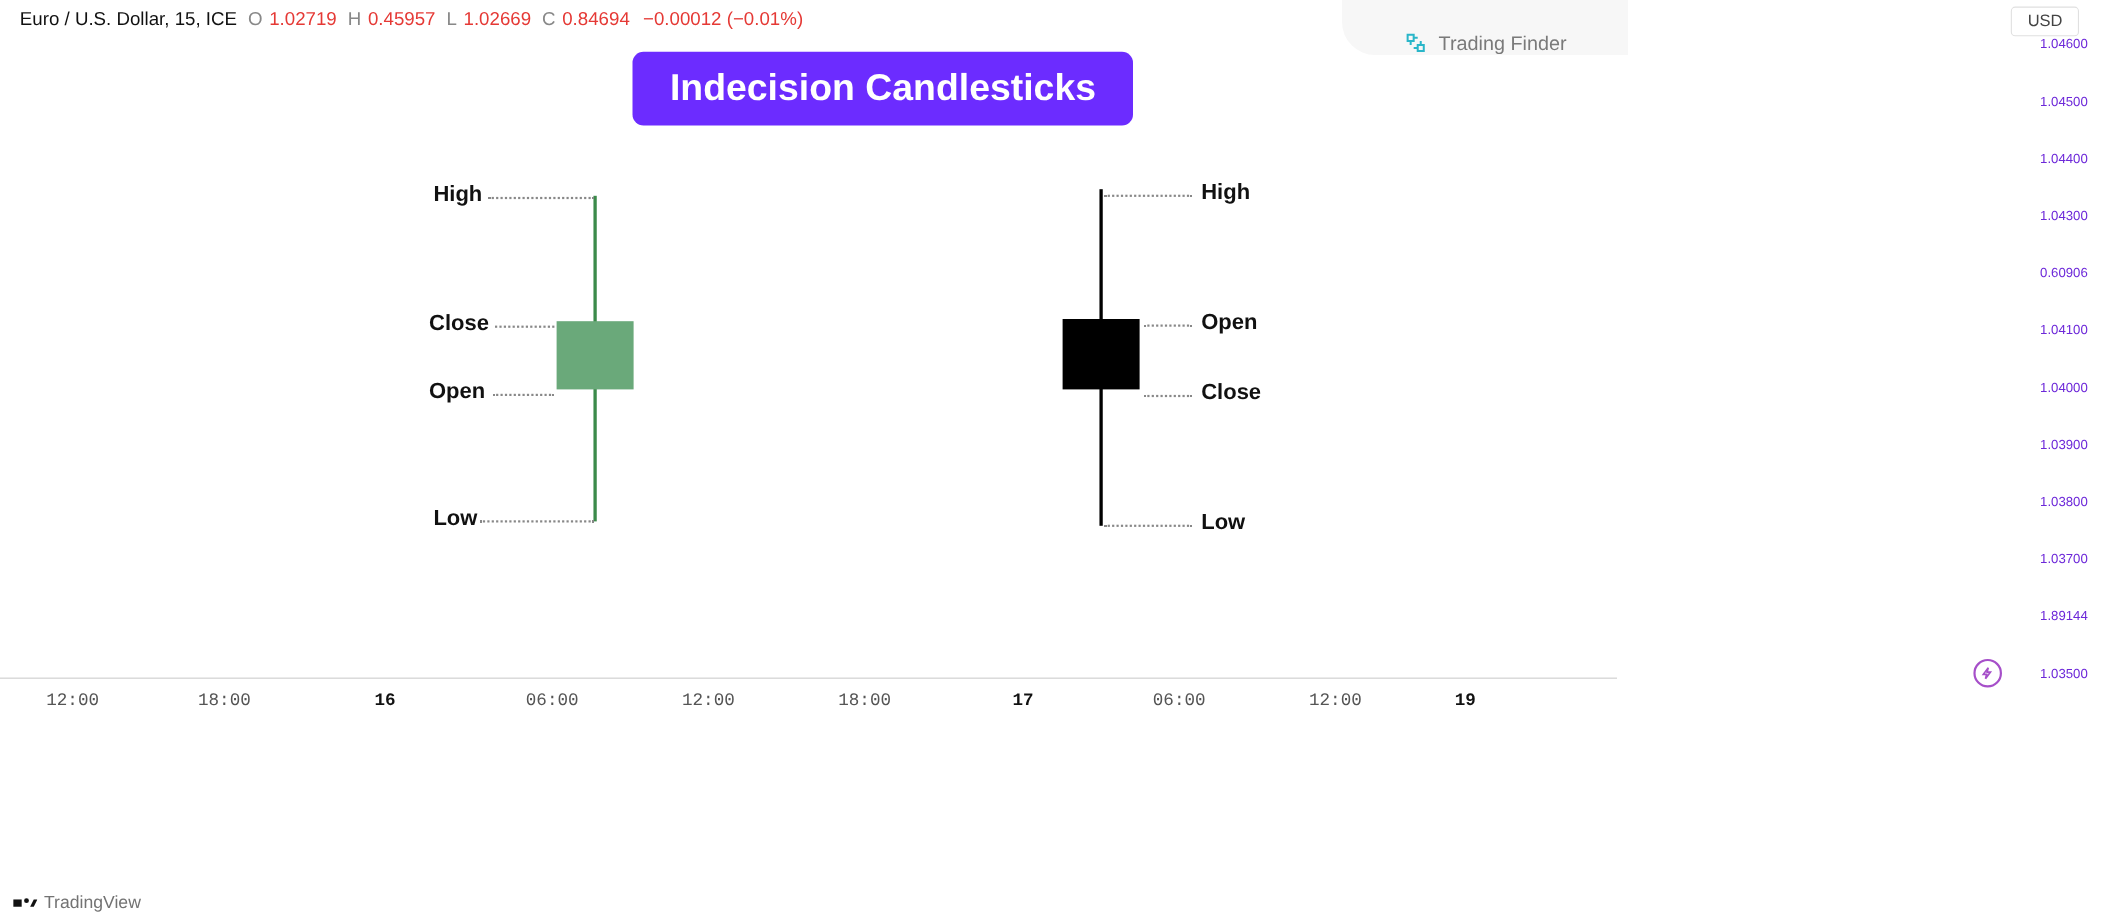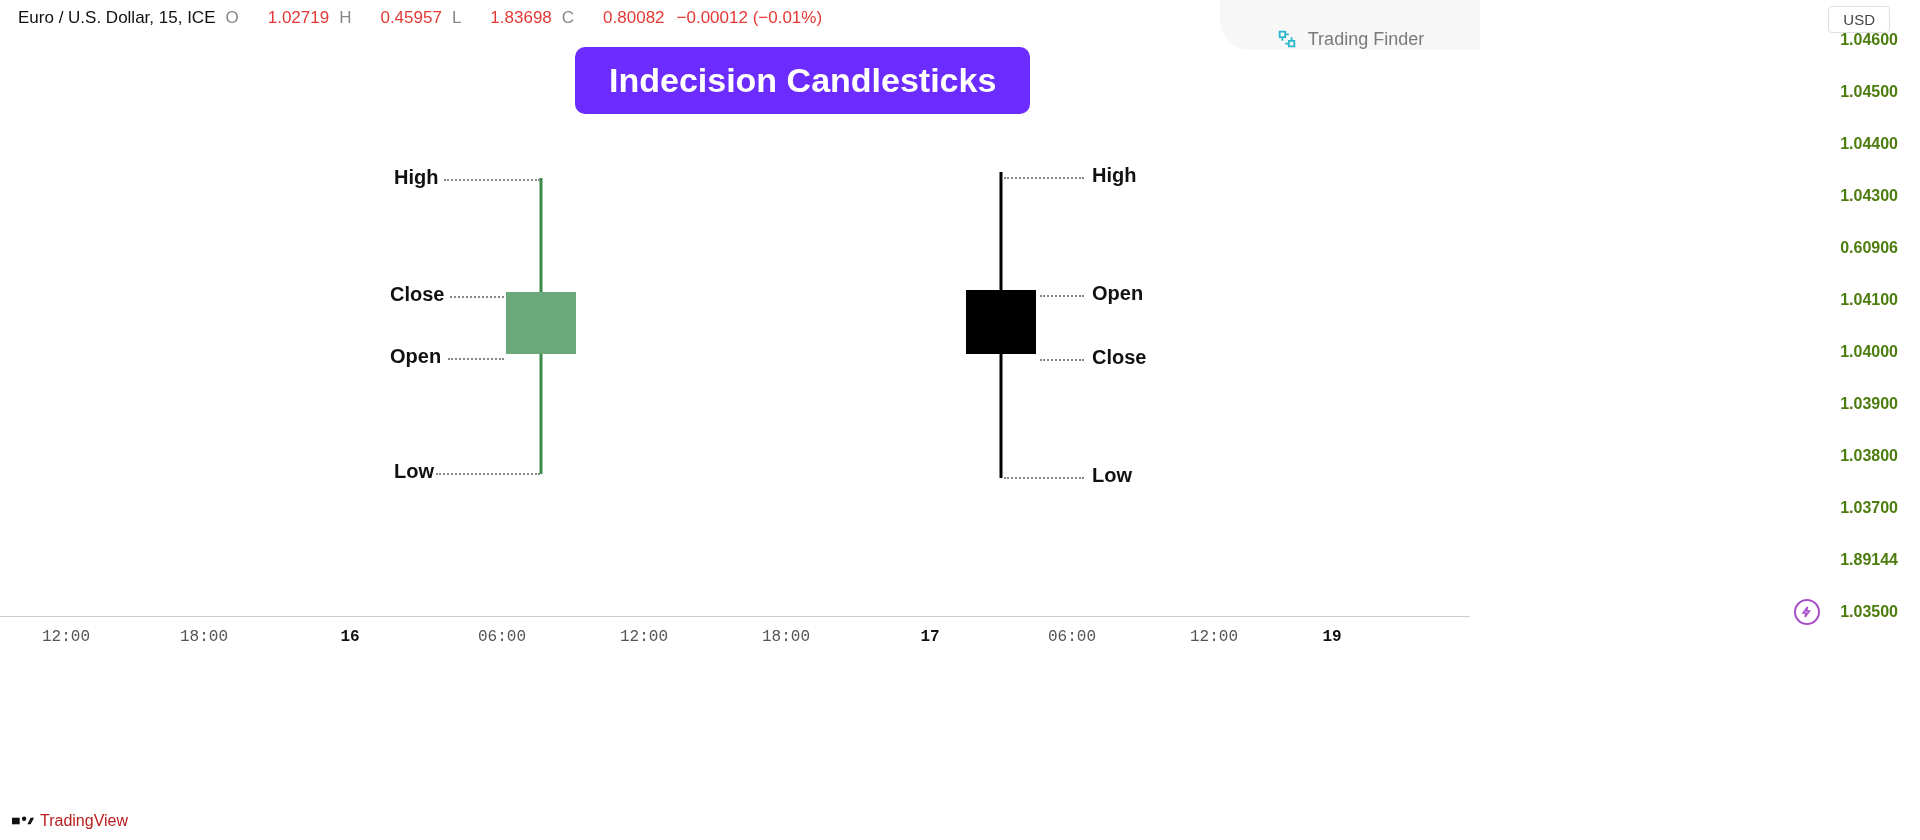--- a/index.html
+++ b/index.html
@@ -1,51 +1,51 @@
 <!DOCTYPE html>
 <html><head>
 <meta charset="utf-8">
 <style>
   * { margin: 0; padding: 0; box-sizing: border-box; }
   body { font-family: -apple-system, BlinkMacSystemFont, "Segoe UI", Arial, sans-serif; background: #fff; width: 1920px; height: 840px; overflow: hidden; position: relative; }
   .header { position: absolute; top: 8px; left: 18px; font-size: 17px; color: #111; display: flex; gap: 6px; align-items: flex-start; }
   .header .sym { color: #111; }
   .header .oh { color: #888; margin-left: 4px; }
-  .header .red { color: #e53935; margin-left: 23px; }
+  .header .red { color: #e53935; }
   .brand-tab { position:absolute; top:0; right:440px; width:260px; height:50px; background:#f7f7f7; border-bottom-left-radius:30px; display:flex; align-items:flex-end; justify-content:center; gap:10px; font-size:18px; color:#7a7a7a;}
   .brand-tab svg { width:22px; height:22px; }
   .usd-badge { position:absolute; top:6px; right:30px; background:#fff; border:1px solid #e0e0e0; border-radius:4px; padding:4px 14px; font-size:15px; color:#444; }
   .y-axis { position:absolute; top:0; right:0; width:90px; height:615px; }
-  .y-tick { position:absolute; right:22px; font-size:16px; color:#4d7c0f; transform:translateY(-50%);font-weight:bold; }
+  .y-tick { position:absolute; right:22px; font-size:12px; color:#6d28d9; transform:translateY(-50%); }
   .x-axis { position:absolute; bottom:180px; left:0; width:1470px; height:30px;font-family:Liberation Mono, monospace; }
   .x-tick { position:absolute; font-size:16px; color:#555; transform:translateX(-50%); }
   .x-tick.bold { font-weight:700; color:#111; }
   .title-banner { position:absolute; top:47px; left:575px; background:#6c2cff; color:#fff; font-weight:700; font-size:34px; padding:14px 34px; border-radius:10px; }
   .candle { position:absolute; }
   .wick { position:absolute; width:3px; background:#000; left:50%; transform:translateX(-50%); }
   .body { position:absolute; }
   .label { position:absolute; font-size:20px; color:#111; font-weight:700; white-space:nowrap;}
   .dotted-line { position:absolute; border-top:2px dotted #888; height:0; }
-  .tv-logo { position:absolute; bottom:10px; left:12px; font-size:16px; color:#b91c1c; display:flex; align-items:center; gap:6px; font-weight:500;}
+  .tv-logo { position:absolute; bottom:10px; left:12px; font-size:16px; color:#737373; display:flex; align-items:center; gap:6px; font-weight:500;}
   .bolt-icon { position:absolute; right:100px; bottom:215px; width:26px; height:26px; border:2px solid #a64fc9; border-radius:50%; display:flex; align-items:center; justify-content:center; color:#a64fc9; font-size:14px;}
   .plot-sep { position:absolute; left:0; width:1470px; border-top:1px solid #ccc; }
 </style>
 </head>
 <body>
 
 <div class="header">
   <span class="sym">Euro / U.S. Dollar, 15, ICE</span>
   <span class="oh">O</span>
     <span class="red">1.02719</span>
   <span class="oh">H</span>
     <span class="red">0.45957</span>
   <span class="oh">L</span>
-    <span class="red">1.83698</span>
+    <span class="red">1.02669</span>
   <span class="oh">C</span>
-    <span class="red">0.80082</span>
+    <span class="red">0.84694</span>
   <span class="red" style="margin-left:6px;">−0.00012 (−0.01%)</span>
 </div>
 
 <div class="brand-tab">
   <svg viewBox="0 0 24 24" fill="none" stroke="#2ab6c9" stroke-width="2">
       <path d="M4 4h6v6H4zM14 14h6v6h-6zM10 7h4M7 10v4M17 14v-4M14 17h-4"></path>
     </svg>
   <span>Trading Finder</span>
 </div>
 

